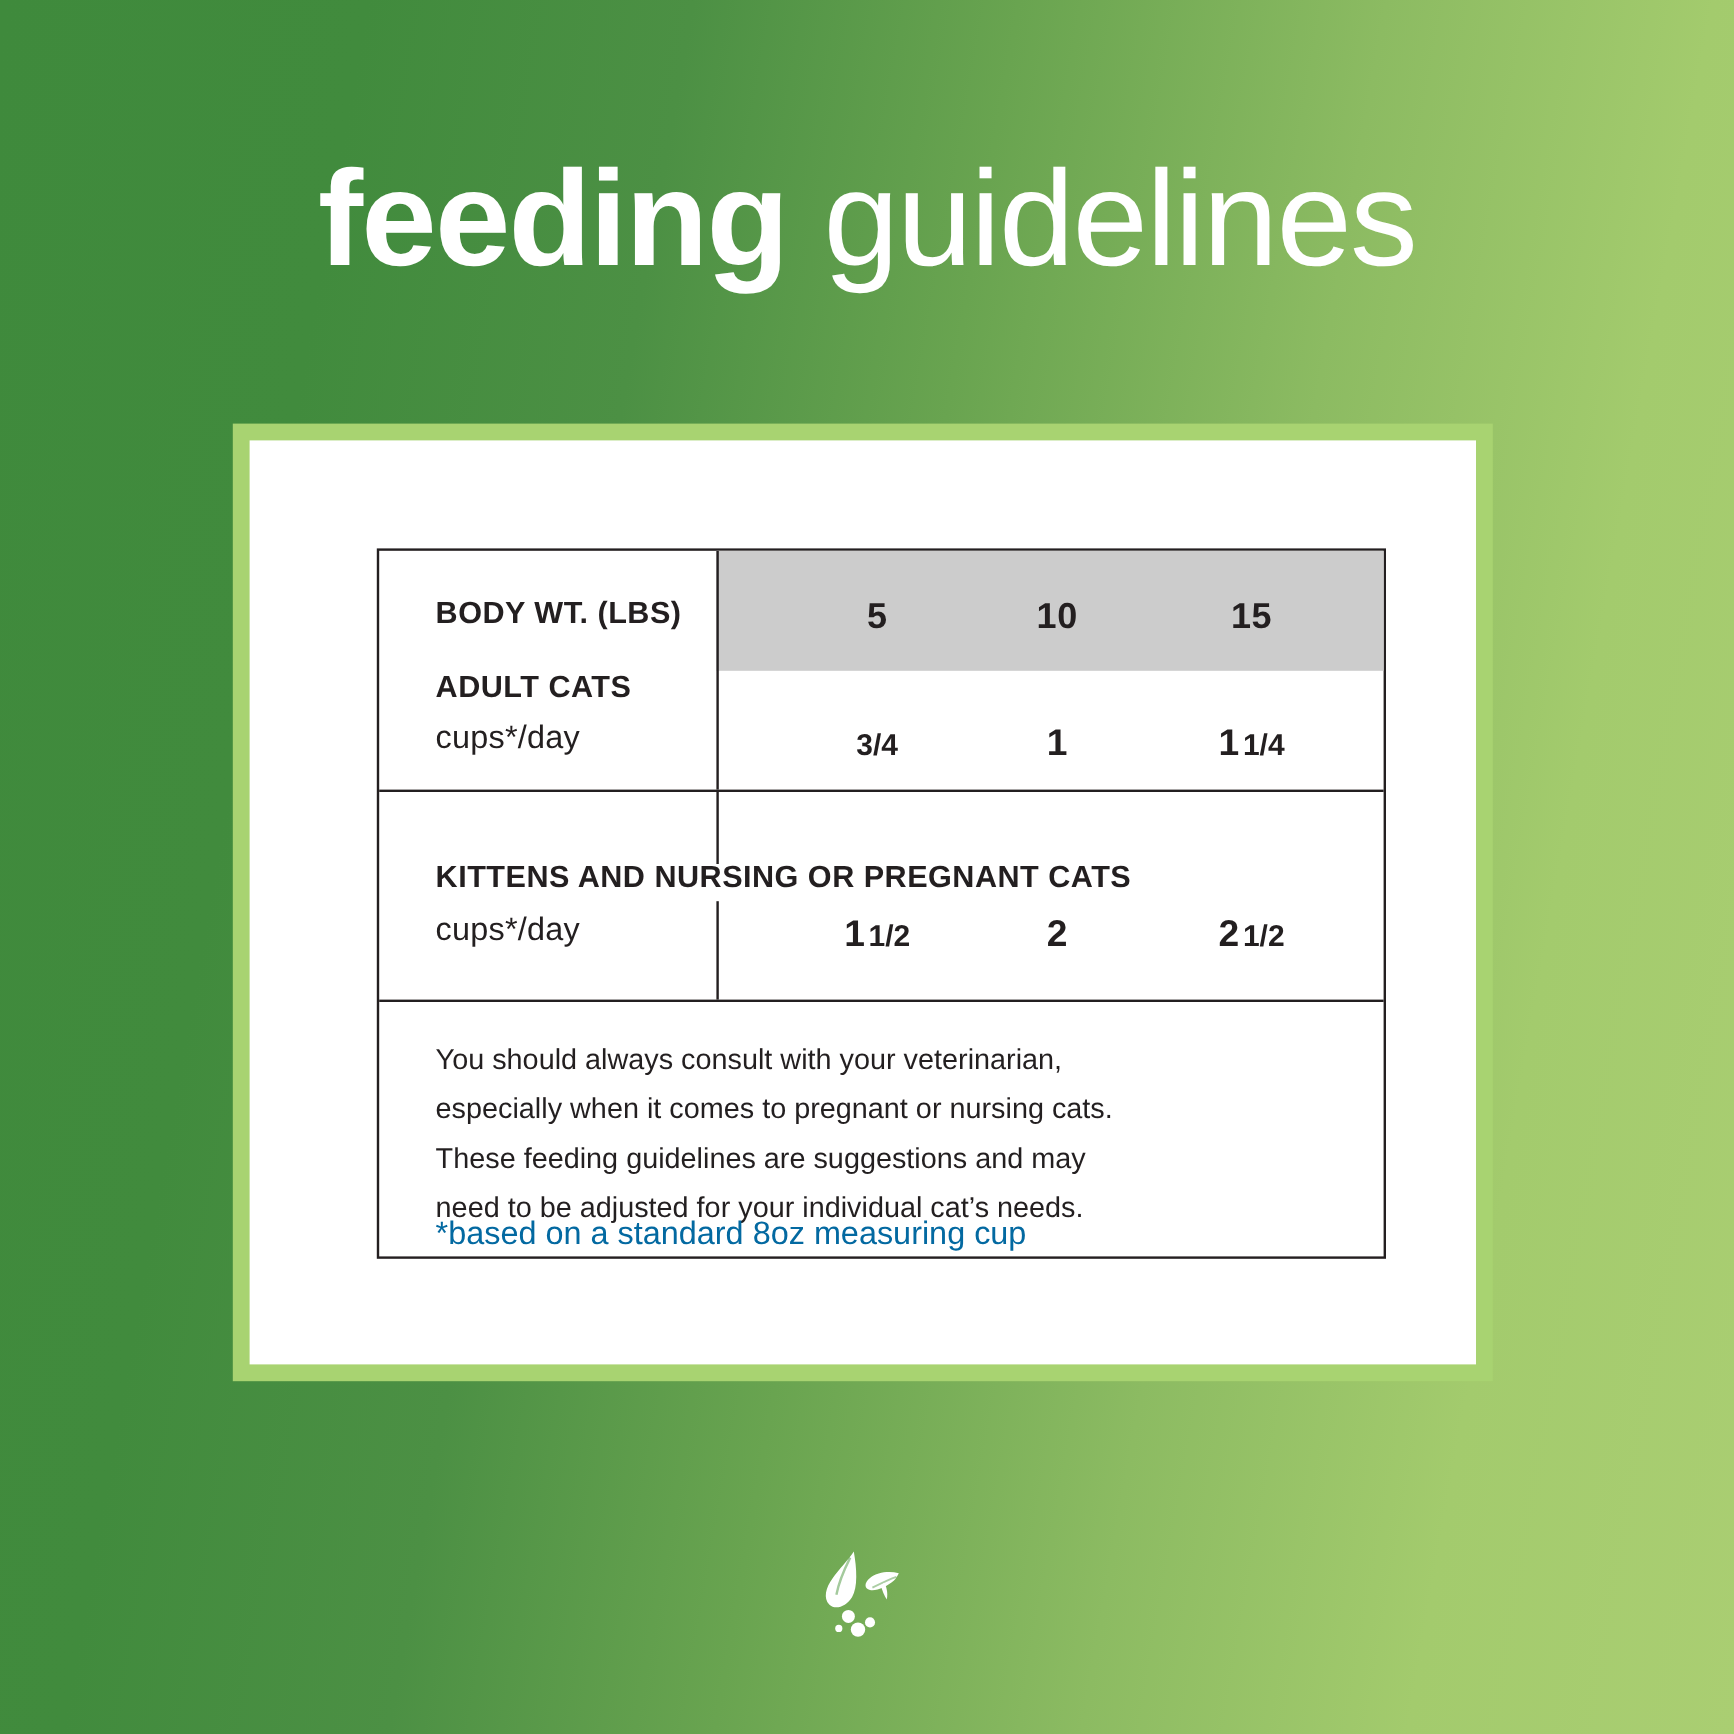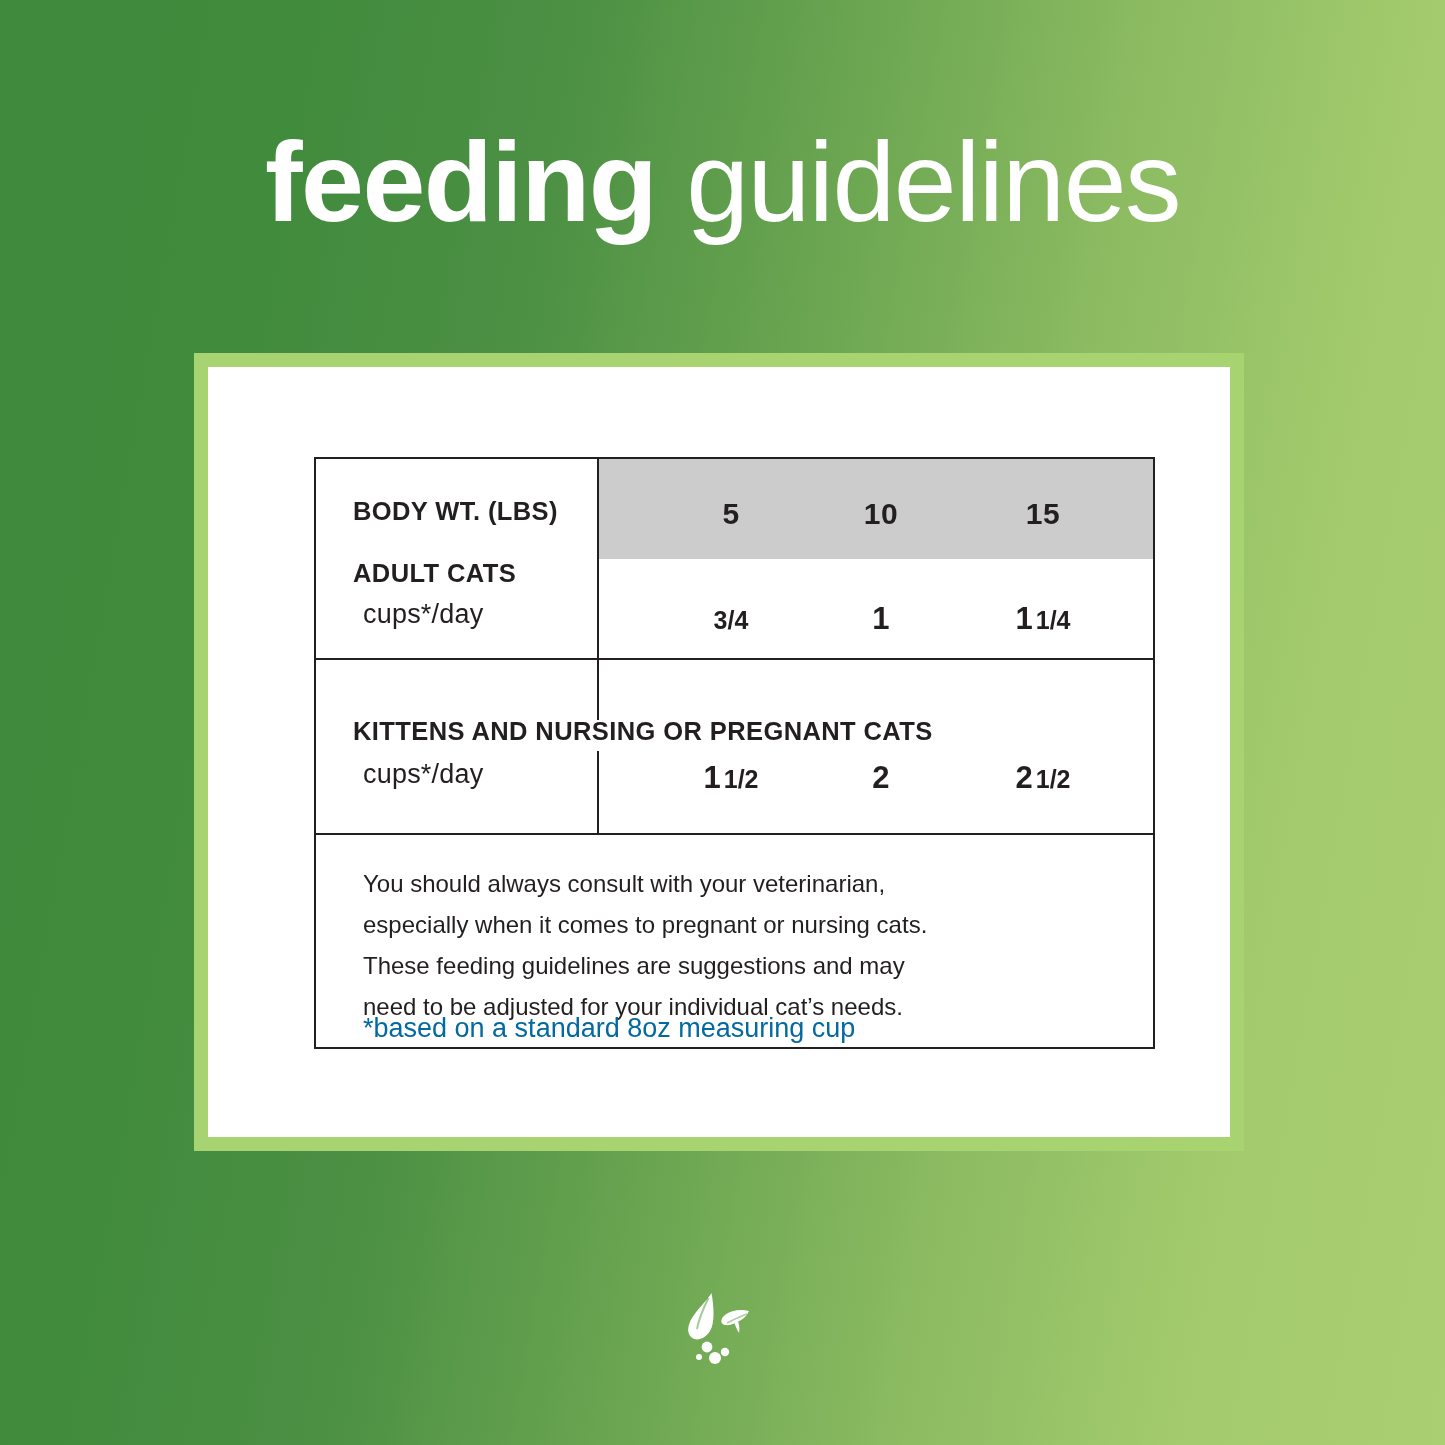--- a/index.html
+++ b/index.html
@@ -94,21 +94,21 @@
     position:absolute;
     left:0; top:201px; right:0; height:146px;
   }
   #sec-note {
     position:absolute;
     left:0; top:376px; right:0; bottom:0;
   }
 
   .label-head {
     position:absolute;
-    left:37px;
+    left:47px;
     font-weight:700;
     font-size:25.5px;
     letter-spacing:0.4px;
     color:#231f20;
     white-space:nowrap;
   }
   .label-sub {
     position:absolute;
     left:47px;
     font-weight:400;

